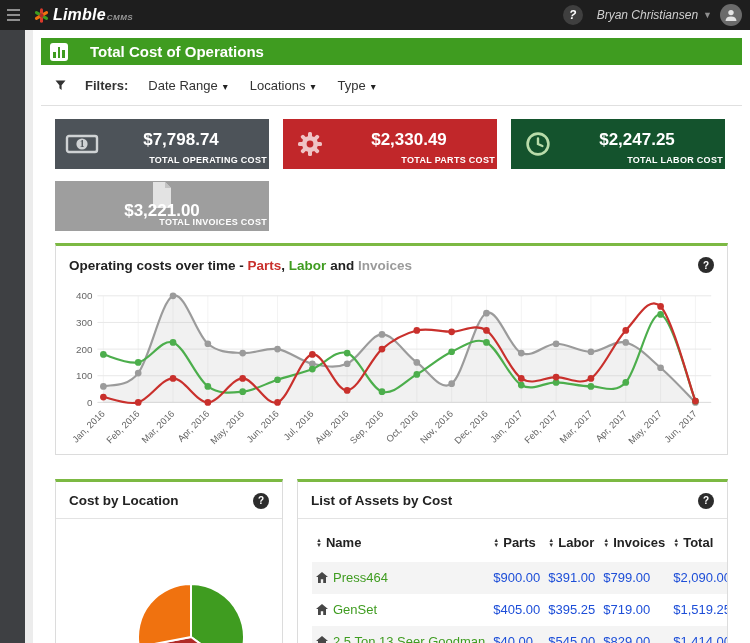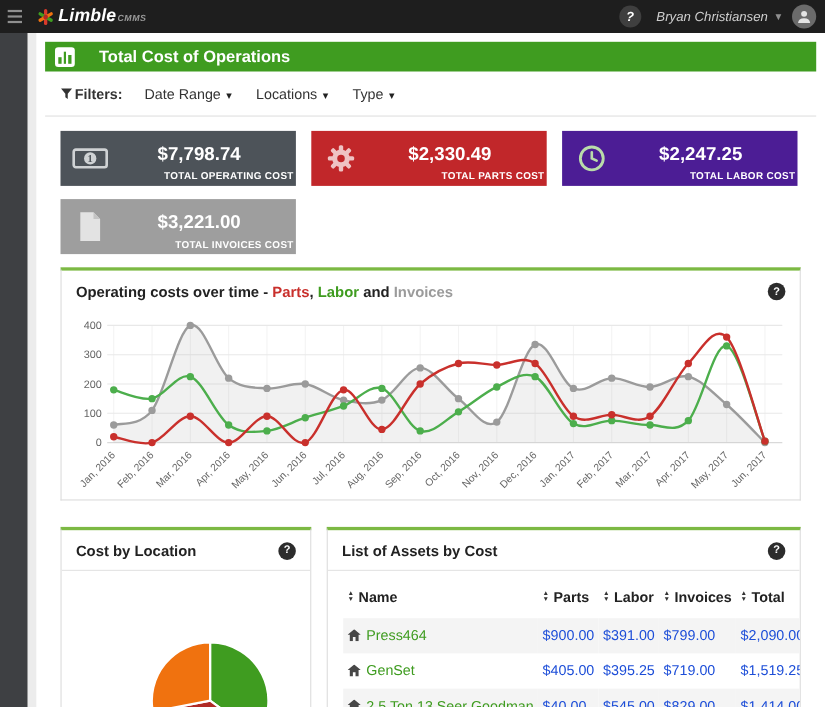--- a/index.html
+++ b/index.html
@@ -33,21 +33,21 @@
 
   .title-bar { height:27px; background:#3f9c20; display:flex; align-items:center; gap:22px;
     padding:0 9px; }
   .title-bar .chart-badge { width:18px; height:18px; background:#fff; border-radius:3px;
     display:flex; align-items:flex-end; justify-content:center; gap:2px; padding:3px 3px; }
   .title-bar .chart-badge i { display:block; width:3px; background:#3f9c20; }
   .page-title { color:#fff; font-weight:bold; font-size:15px; }
 
   .filters { display:flex; align-items:center; padding:13px 14px 12px; font-size:13px; color:#333;
     border-bottom:1px solid #e0e0e0; }
-  .filters .flabel { font-weight:bold; margin-right:20px; display:flex; align-items:center; gap:2px; }
+  .filters .flabel { font-weight:bold; margin-right:20px; display:flex; align-items:center; gap:19px; }
   .filter-dd { margin-right:22px; cursor:pointer; }
   .filter-dd::after { content:"▾"; font-size:10px; margin-left:5px; color:#222; }
 
   
   .cards-row { display:flex; gap:14px; margin:13px 14px 0; width:670px; }
   .stat-card { width:214px; height:50px; position:relative; color:#fff; display:flex;
     align-items:center; padding:0 8px; }
   .stat-card .sicon { width:38px; display:flex; align-items:center; justify-content:center; }
   .stat-card .value { flex:1; text-align:center; font-size:17px; font-weight:bold; margin-top:-8px; }
   .stat-card .label { position:absolute; right:2px; bottom:4px; font-size:9px; font-weight:bold;
@@ -166,33 +166,33 @@
               <rect x="11" y="1" width="4" height="24" rx="1.5" transform="rotate(90 13 13)"></rect>
               <rect x="11" y="1" width="4" height="24" rx="1.5" transform="rotate(135 13 13)"></rect>
               <circle cx="13" cy="13" r="8"></circle>
             </g>
             <circle cx="13" cy="13" r="3.4" fill="#c1272a"></circle>
           </svg>
         </span>
         <span class="value">$2,330.49</span>
         <span class="label">TOTAL PARTS COST</span>
       </div>
-      <div class="stat-card" style="background: #4c1d95;">
+      <div class="stat-card" style="background: #14532d;">
         <span class="sicon">
           <svg width="26" height="26" viewBox="0 0 26 26">
             <circle cx="13" cy="13" r="10.4" fill="none" stroke="#b9dcaa" stroke-width="2.6"></circle>
             <path d="M13 7.5 V13 L17.4 15" fill="none" stroke="#b9dcaa" stroke-width="2.4" stroke-linecap="round"></path>
           </svg>
         </span>
         <span class="value">$2,247.25</span>
         <span class="label">TOTAL LABOR COST</span>
       </div>
     </div>
     <div class="cards-row" style="margin-top:12px;">
-      <div class="stat-card" style="background: rgb(158, 158, 158);">
+      <div class="stat-card" style="background: rgb(158, 158, 158); flex-direction: column;">
         <span class="sicon">
           <svg width="24" height="28" viewBox="0 0 24 28">
             <path d="M3 1 H15 L21 7 V27 H3 Z" fill="#e3e3e3"></path>
             <path d="M15 1 L15 7 L21 7 Z" fill="#c4c4c4"></path>
           </svg>
         </span>
         <span class="value">$3,221.00</span>
         <span class="label">TOTAL INVOICES COST</span>
       </div>
     </div>

